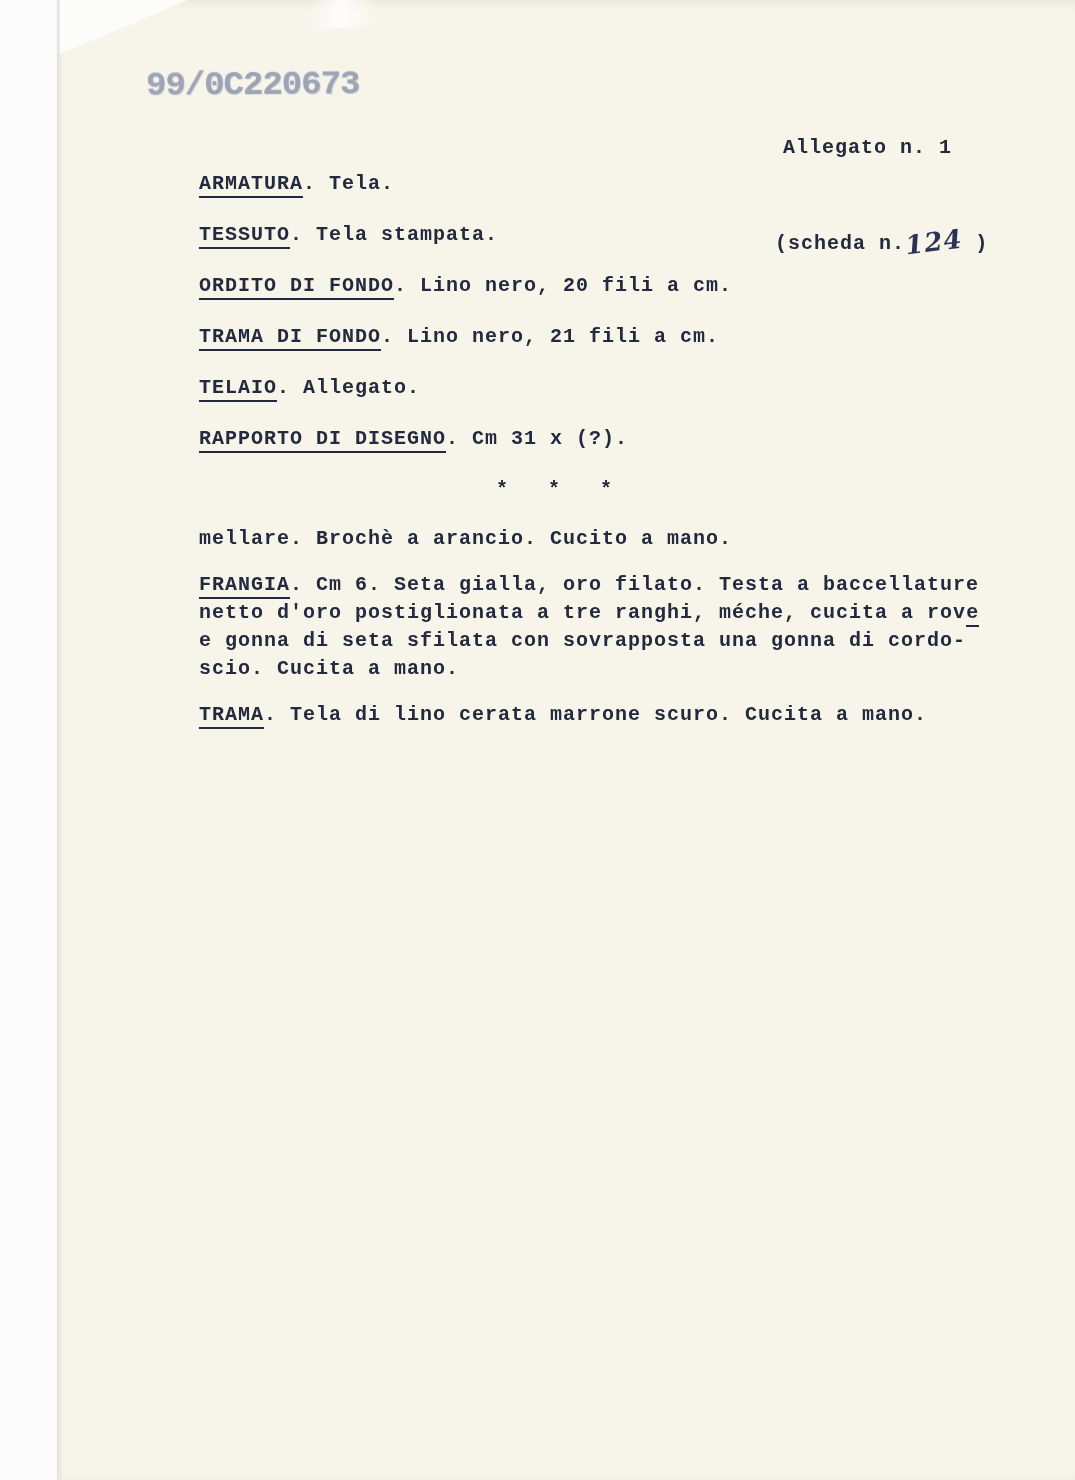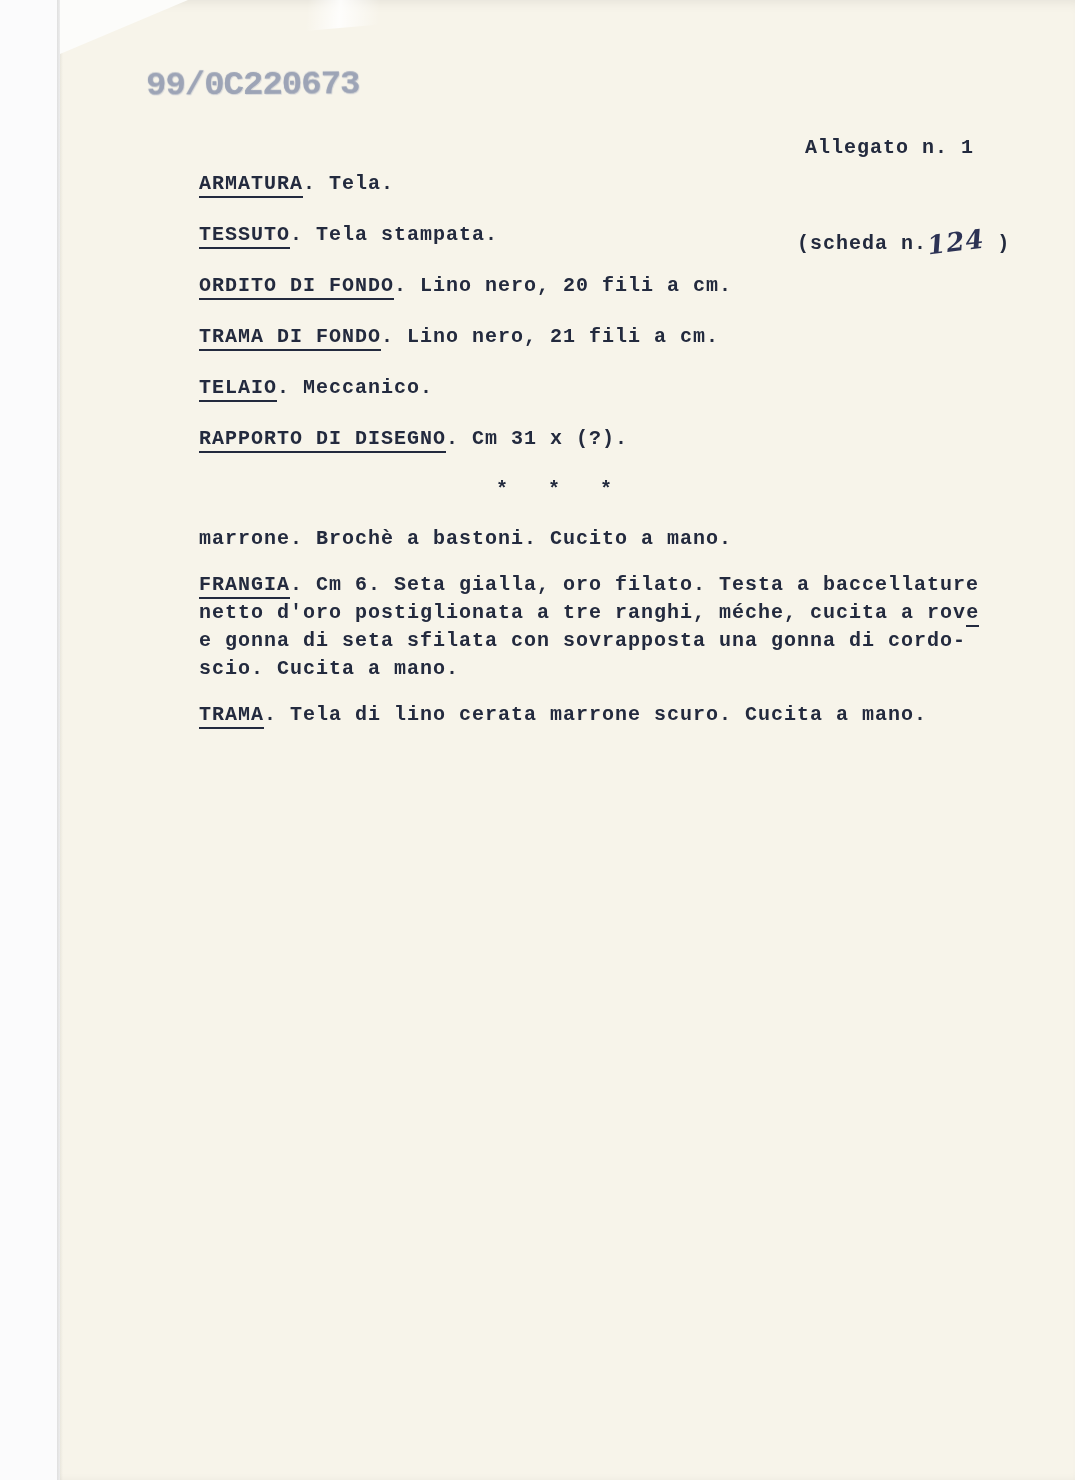--- a/index.html
+++ b/index.html
@@ -46,21 +46,21 @@
     font-size:34px;font-weight:bold;letter-spacing:-1px;
     color:var(--stamp);
     opacity:.8;
     transform:scaleY(.95) rotate(-.4deg);
     text-shadow:0 0 1px rgba(135,145,170,.8),1px 1px 0 rgba(135,145,170,.25);
     filter:blur(.4px);
     white-space:pre;
   }
   
   .allegato-block{
-    position:absolute;left:805px;top:70px;
+    position:absolute;left:783px;top:70px;
     font-size:20px;font-weight:bold;letter-spacing:1px;line-height:31px;
     white-space:pre;
   }
   .allegato-line2{margin-left:-8px;}
   .handwritten{
     display:inline-block;
     font-family:"DejaVu Serif",serif;font-style:italic;
     font-size:26px;font-weight:bold;
     color:var(--handwriting);
     transform:rotate(-7deg) translateY(2px);
@@ -100,28 +100,28 @@
   <div class="content">
 
     <div class="field"><span class="label">ARMATURA</span><span>. Tela.</span></div>
 
     <div class="field"><span class="label">TESSUTO</span><span>. Tela stampata.</span></div>
 
     <div class="field"><span class="label">ORDITO DI FONDO</span><span>. Lino nero, 20 fili a cm.</span></div>
 
     <div class="field"><span class="label">TRAMA DI FONDO</span><span>. Lino nero, 21 fili a cm.</span></div>
 
-    <div class="field"><span class="label">TELAIO</span><span>. Meccanico.</span></div>
+    <div class="field"><span class="label">TELAIO</span><span>. Allegato.</span></div>
 
     <div class="field"><span class="label">RAPPORTO DI DISEGNO</span><span>. Cm 31 x (?).</span></div>
 
     <div class="separator">* * *</div>
 
     <div class="para">
-      <div class="line">marrone. Brochè a bastoni. Cucito a mano.</div>
+      <div class="line">mellare. Brochè a arancio. Cucito a mano.</div>
     </div>
 
     <div class="para">
       <div class="line"><span class="label">FRANGIA</span><span>. Cm 6. Seta gialla, oro filato. Testa a baccellature</span></div>
       <div class="line"><span>netto d'oro postiglionata a tre ranghi, méche, cucita a rov</span><span class="cont-e">e</span></div>
       <div class="line">e gonna di seta sfilata con sovrapposta una gonna di cordo-</div>
       <div class="line">scio. Cucita a mano.</div>
     </div>
 
     <div class="para">

